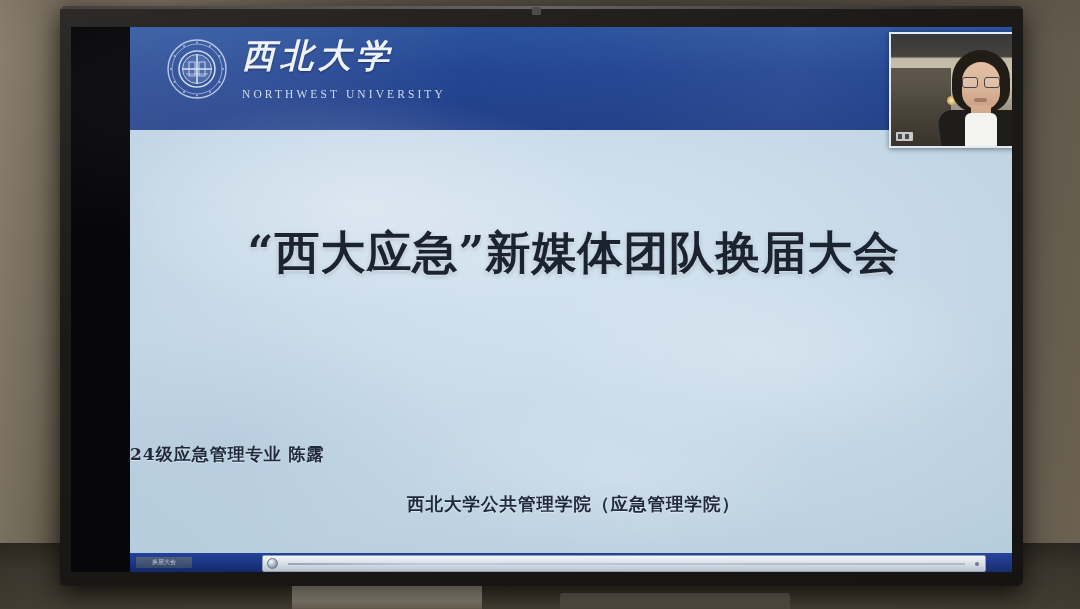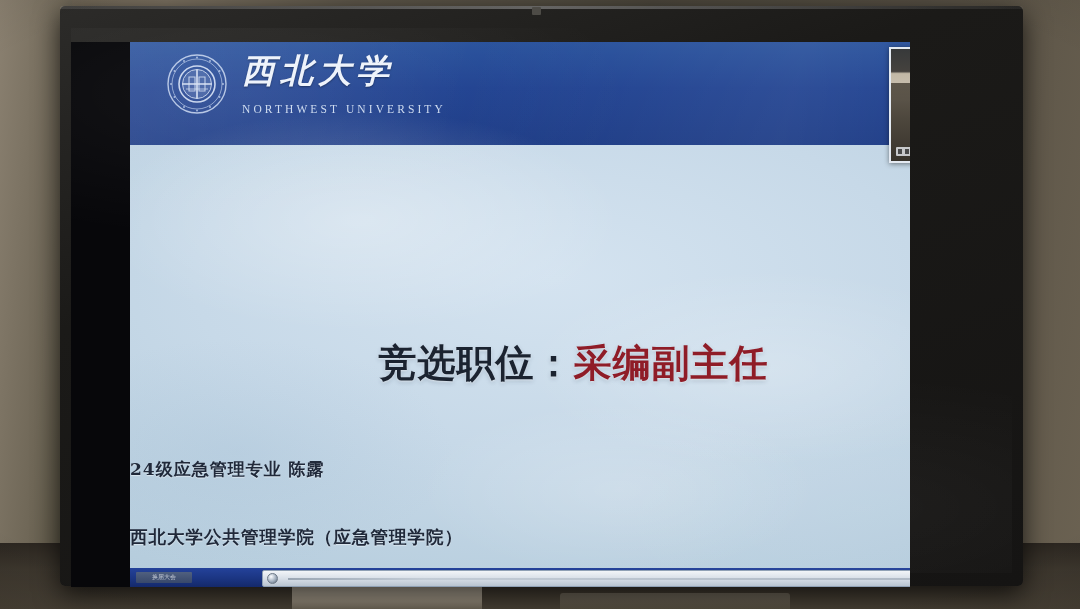--- a/index.html
+++ b/index.html
@@ -45,21 +45,21 @@
   .bezel-hl{
     position:absolute;left:0;top:0;width:963px;height:3px;
     background:linear-gradient(90deg,rgba(255,255,255,.10),rgba(255,255,255,.30),rgba(255,255,255,.06));
     border-radius:5px 5px 0 0;
   }
   .webcam-dot{
     position:absolute;left:472px;top:1px;width:9px;height:8px;
     background:#4d4b46;border-radius:1px;
   }
   .screen{
-    position:absolute;left:11px;top:36px;width:839px;height:545px;
+    position:absolute;left:11px;top:21px;width:941px;height:545px;
     background:#07070a;overflow:hidden;
   }
 
   
   .pptwin{
     position:absolute;left:59px;top:0px;width:887px;height:545px;
     background:#0a0c14;overflow:hidden;
   }
   .slide{
     position:absolute;left:0;top:0;width:887px;height:526px;
@@ -190,26 +190,25 @@
   }
   .title2 .pos{color:#8f1c27;}
   .meta1{
     position:absolute;left:0;top:313px;width:887px;
     font-family:"DejaVu Serif","Liberation Serif",serif;
     font-size:17px;font-weight:700;color:#20293a;letter-spacing:1px;
     text-shadow:0 1px 1px rgba(255,255,255,.5);
     white-space:nowrap;
   }
   .meta2{
-    position:absolute;left:0;top:362px;width:887px;
+    position:absolute;left:0;top:362px;width:887px;text-align:center;
     font-family:"DejaVu Serif","Liberation Serif",serif;
     font-size:17.5px;font-weight:700;color:#20293a;letter-spacing:1px;
     text-shadow:0 1px 1px rgba(255,255,255,.5);
     white-space:nowrap;
-    margin-top:18px;
   }
 
   
   .taskbar{
     position:absolute;left:0;top:526px;width:887px;height:19px;
     background:linear-gradient(180deg,#24429a 0%,#1b3582 55%,#14296a 100%);
   }
   .task-tab{
     position:absolute;left:6px;top:4px;width:56px;height:11px;
     background:linear-gradient(180deg,#50607f 0%,#38486a 100%);
@@ -323,23 +322,21 @@
               <span class="p-shirt"></span>
             </div>
 
             <div class="vid-badge">
                 <i></i>
                 <i></i>
               </div>
           </div>
 
           <div class="slide-body">
-            <div class="title2">
-              <span>竞选职位：</span><span class="pos">采编副主任</span>
-            </div>
+            <div class="title1">“西大应急”新媒体团队换届大会</div>
             <div class="meta1">24级应急管理专业 陈露</div>
             <div class="meta2">西北大学公共管理学院（应急管理学院）</div>
           </div>
 
         </div>
 
         <div class="taskbar">
           <div class="task-tab">
             <span>换届大会</span>
           </div>

